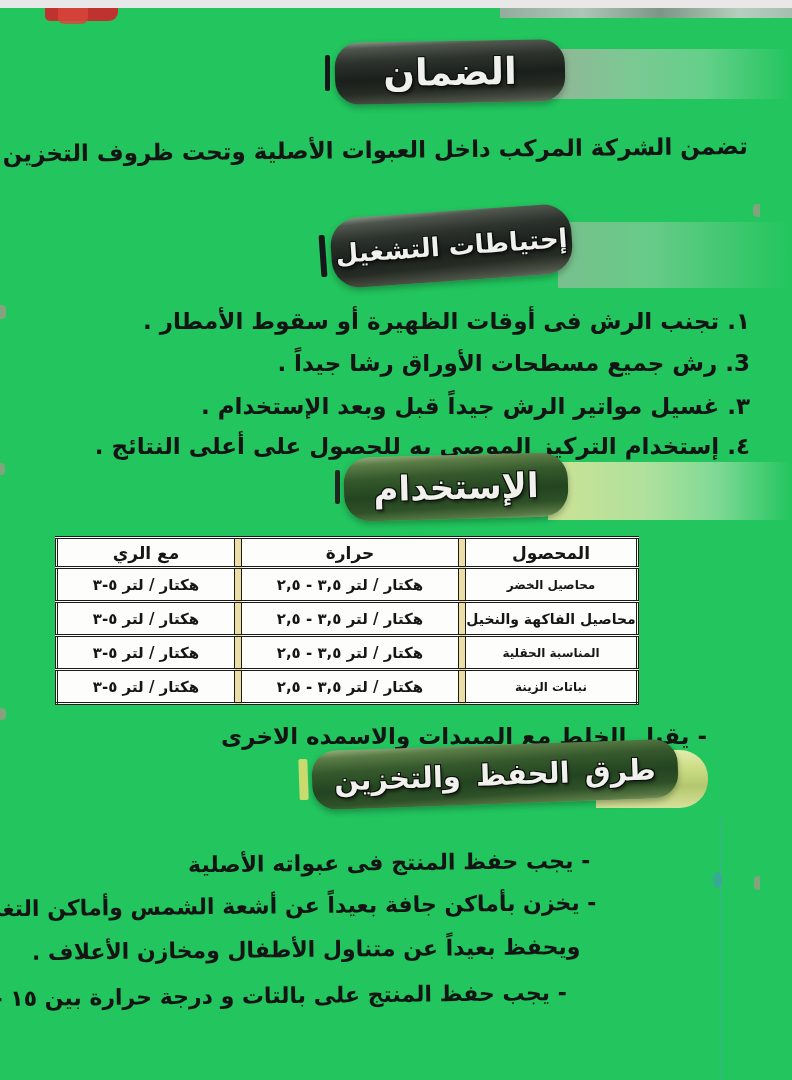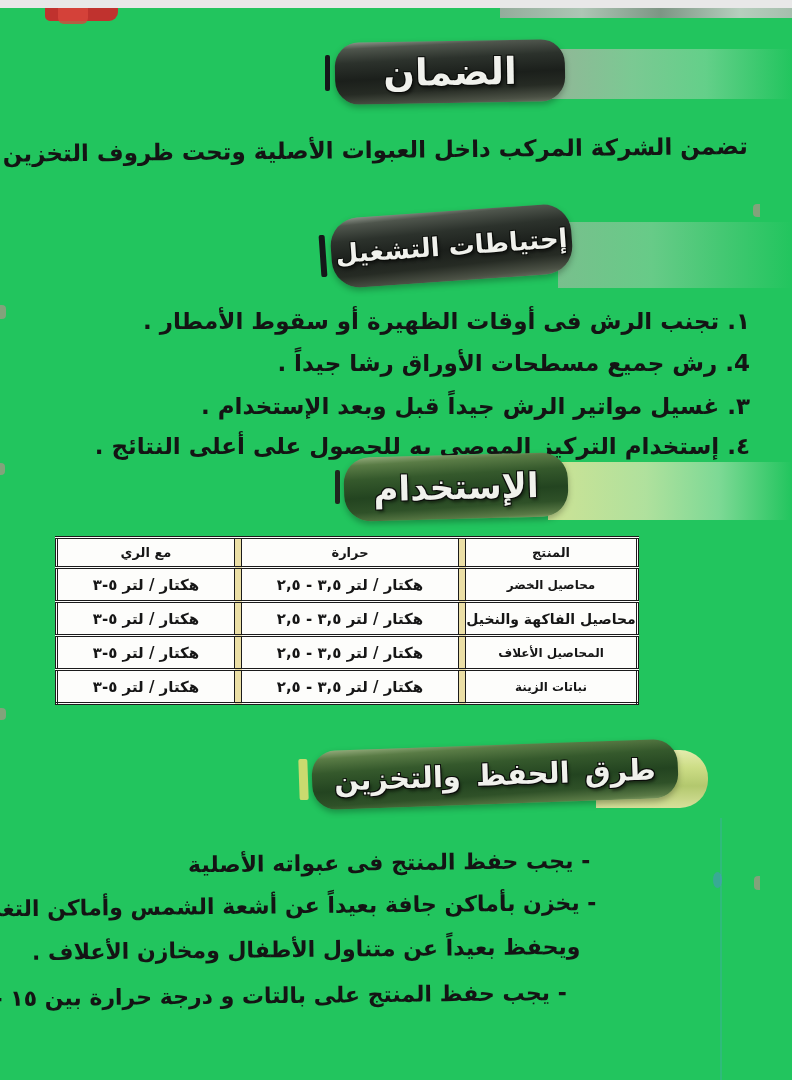--- a/index.html
+++ b/index.html
@@ -70,21 +70,21 @@
   .st3{top:950px;right:225px;}
   
   table.usage{
     position:absolute;left:55px;top:528px;border-collapse:collapse;
     direction:rtl;background:#fdfdfb;border:3px double #1b1b1b;
   }
   .usage th,.usage td{
     border-top:3px double #1b1b1b;font-weight:bold;text-align:center;
     padding:0;color:#161616;vertical-align:middle;
   }
-  .usage th{height:27px;font-size:13px;}
+  .usage th{height:27px;font-size:17px;}
   .usage td{height:31px;font-size:15px;}
   .usage td.crop{font-size:12px;}
   .usage tr.r1 td.crop{font-size:14px;}
   .col-crop{width:170px;}
   .col-spray{width:216px;}
   .col-irr{width:176px;}
   .usage .sep{width:6px;background:#ebdfa6;border-left:1px solid #1b1b1b;border-right:1px solid #1b1b1b;padding:0;}
 </style>
 </head>
 <body>
@@ -108,70 +108,71 @@
   </div>
   <div class="notch n1"></div>
   <p class="line guarantee">تضمن الشركة المركب داخل العبوات الأصلية وتحت ظروف التخزين المناسبة .</p>
 
   <div class="streak s2"></div>
   <div class="capsule c-dark b2">
     <span class="bt">إحتياطات التشغيل</span>
   </div>
   <div class="notch n2"></div>
   <p class="line it0">١. تجنب الرش فى أوقات الظهيرة أو سقوط الأمطار .</p>
-  <p class="line it1">4. رش جميع مسطحات الأوراق رشا جيداً .</p>
+  <p class="line it1">3. رش جميع مسطحات الأوراق رشا جيداً .</p>
   <p class="line it2">٣. غسيل مواتير الرش جيداً قبل وبعد الإستخدام .</p>
   <p class="line it3">٤. إستخدام التركيز الموصى به للحصول على أعلى النتائج .</p>
 
   <div class="streak s3"></div>
   <div class="capsule c-green b3">
     <span class="bt">الإستخدام</span>
   </div>
   <div class="notch n3"></div>
 
   <table class="usage">
     <tbody>
         <tr>
-      <th class="col-crop">المنتج</th>
+      <th class="col-crop">المحصول</th>
       <th class="sep"></th>
       <th class="col-spray">حرارة</th>
       <th class="sep"></th>
       <th class="col-irr">مع الري</th>
     </tr>
     <tr class="r0">
       <td class="crop">محاصيل الخضر</td>
       <td class="sep"></td>
       <td>هكتار / لتر ٣,٥ - ٢,٥</td>
       <td class="sep"></td>
       <td>هكتار / لتر ٥-٣</td>
     </tr>
     <tr class="r1">
       <td class="crop">محاصيل الفاكهة والنخيل</td>
       <td class="sep"></td>
       <td>هكتار / لتر ٣,٥ - ٢,٥</td>
       <td class="sep"></td>
       <td>هكتار / لتر ٥-٣</td>
     </tr>
     <tr class="r2">
-      <td class="crop">المحاصيل الأعلاف</td>
+      <td class="crop">المناسبة الحقلية</td>
       <td class="sep"></td>
       <td>هكتار / لتر ٣,٥ - ٢,٥</td>
       <td class="sep"></td>
       <td>هكتار / لتر ٥-٣</td>
     </tr>
     <tr class="r3">
       <td class="crop">نباتات الزينة</td>
       <td class="sep"></td>
       <td>هكتار / لتر ٣,٥ - ٢,٥</td>
       <td class="sep"></td>
       <td>هكتار / لتر ٥-٣</td>
     </tr>
   </tbody>
     </table>
 
+  <p class="line mixing">- يقبل الخلط مع المبيدات والاسمده الاخرى</p>
 
   <div class="streak s4"></div>
   <div class="capsule c-green b4">
     <span class="bt">طرق الحفظ والتخزين</span>
   </div>
   <div class="notch n4"></div>
   <p class="line st st0">- يجب حفظ المنتج فى عبواته الأصلية</p>
   <p class="line st st1">- يخزن بأماكن جافة بعيداً عن أشعة الشمس وأماكن التغذيه</p>
   <p class="line st st2">ويحفظ بعيداً عن متناول الأطفال ومخازن الأعلاف .</p>
   <p class="line st st3">- يجب حفظ المنتج على بالتات و درجة حرارة بين ١٥ - ٢٨ م</p>

